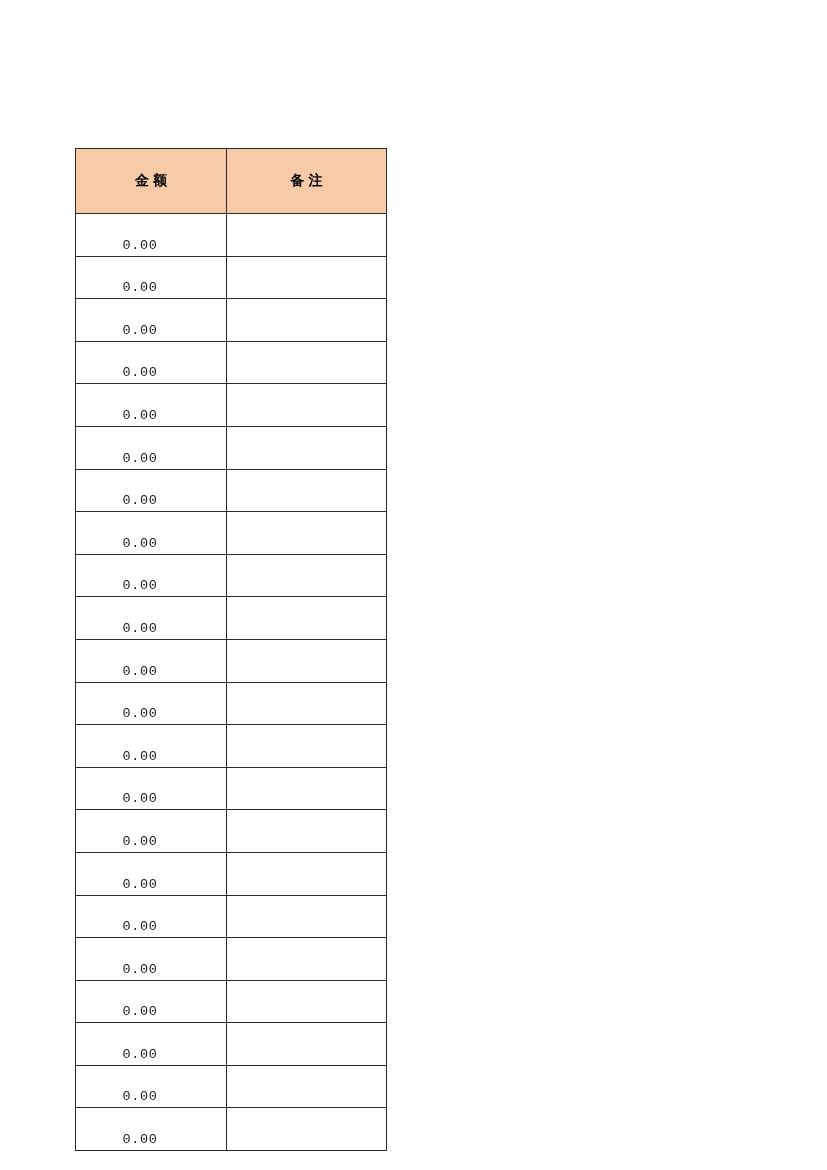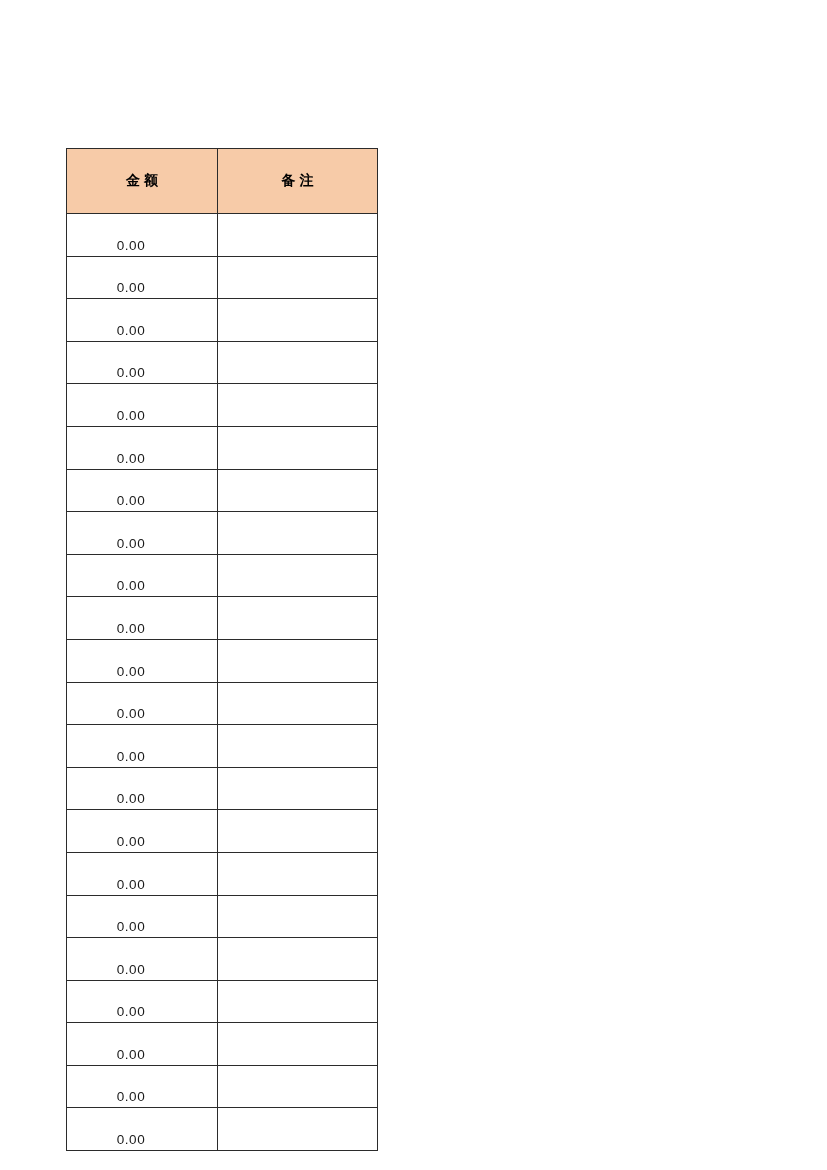--- a/index.html
+++ b/index.html
@@ -19,21 +19,21 @@
     position: absolute;
     left: 0;
     top: 0;
     width: 827px;
     height: 1170px;
     background: #ffffff;
   }
 
   #ledger-table {
     position: absolute;
-    left: 66px;
+    left: 75px;
     top: 148px;
     border-collapse: collapse;
     table-layout: fixed;
     background: #ffffff;
   }
 
   #ledger-table col.col-amount { width: 151px; }
   #ledger-table col.col-remark { width: 160px; }
 
   #ledger-table th,
@@ -58,21 +58,21 @@
     white-space: nowrap;
   }
 
   
   #ledger-table tbody tr { height: 38.6px; }
 
   #ledger-table tbody td {
     height: 38.6px;
     background: #ffffff;
     vertical-align: bottom;
-    font-family: Liberation Sans, sans-serif;
+    font-family: Liberation Mono, monospace;
     font-size: 13.5px;
     color: #1a1a1a;
   }
 
   #ledger-table tbody td.cell-amount {
     text-align: center;
     padding-right: 22px;
     padding-bottom: 3px;
     letter-spacing: 0.6px;
     white-space: nowrap;

